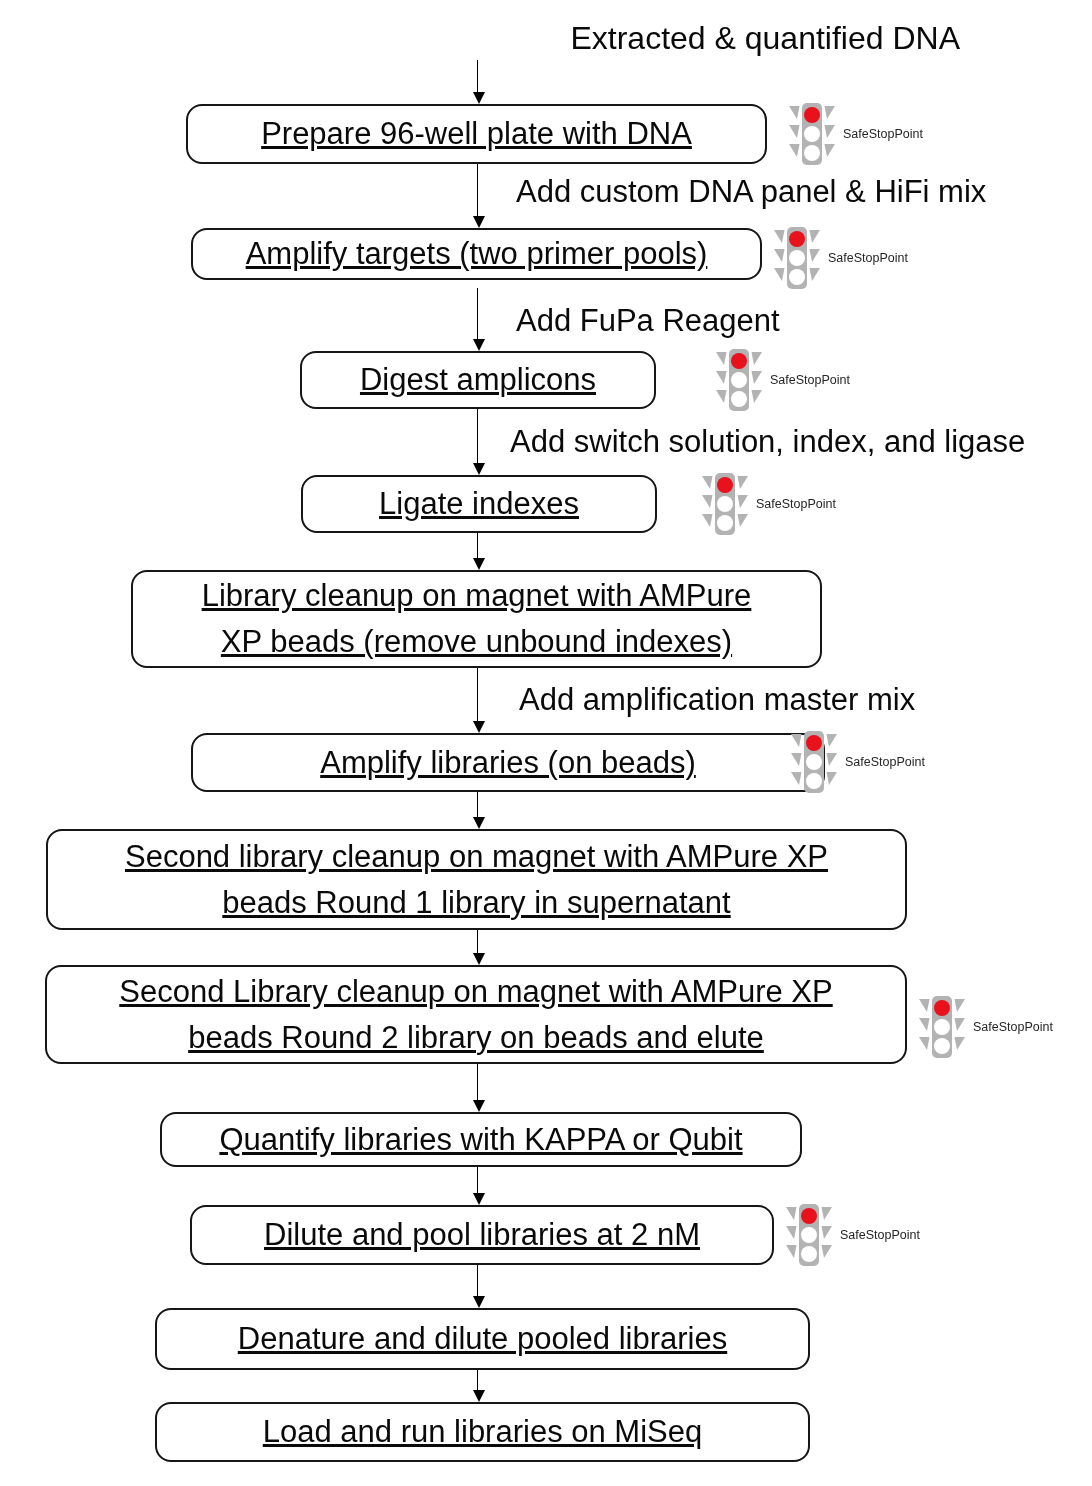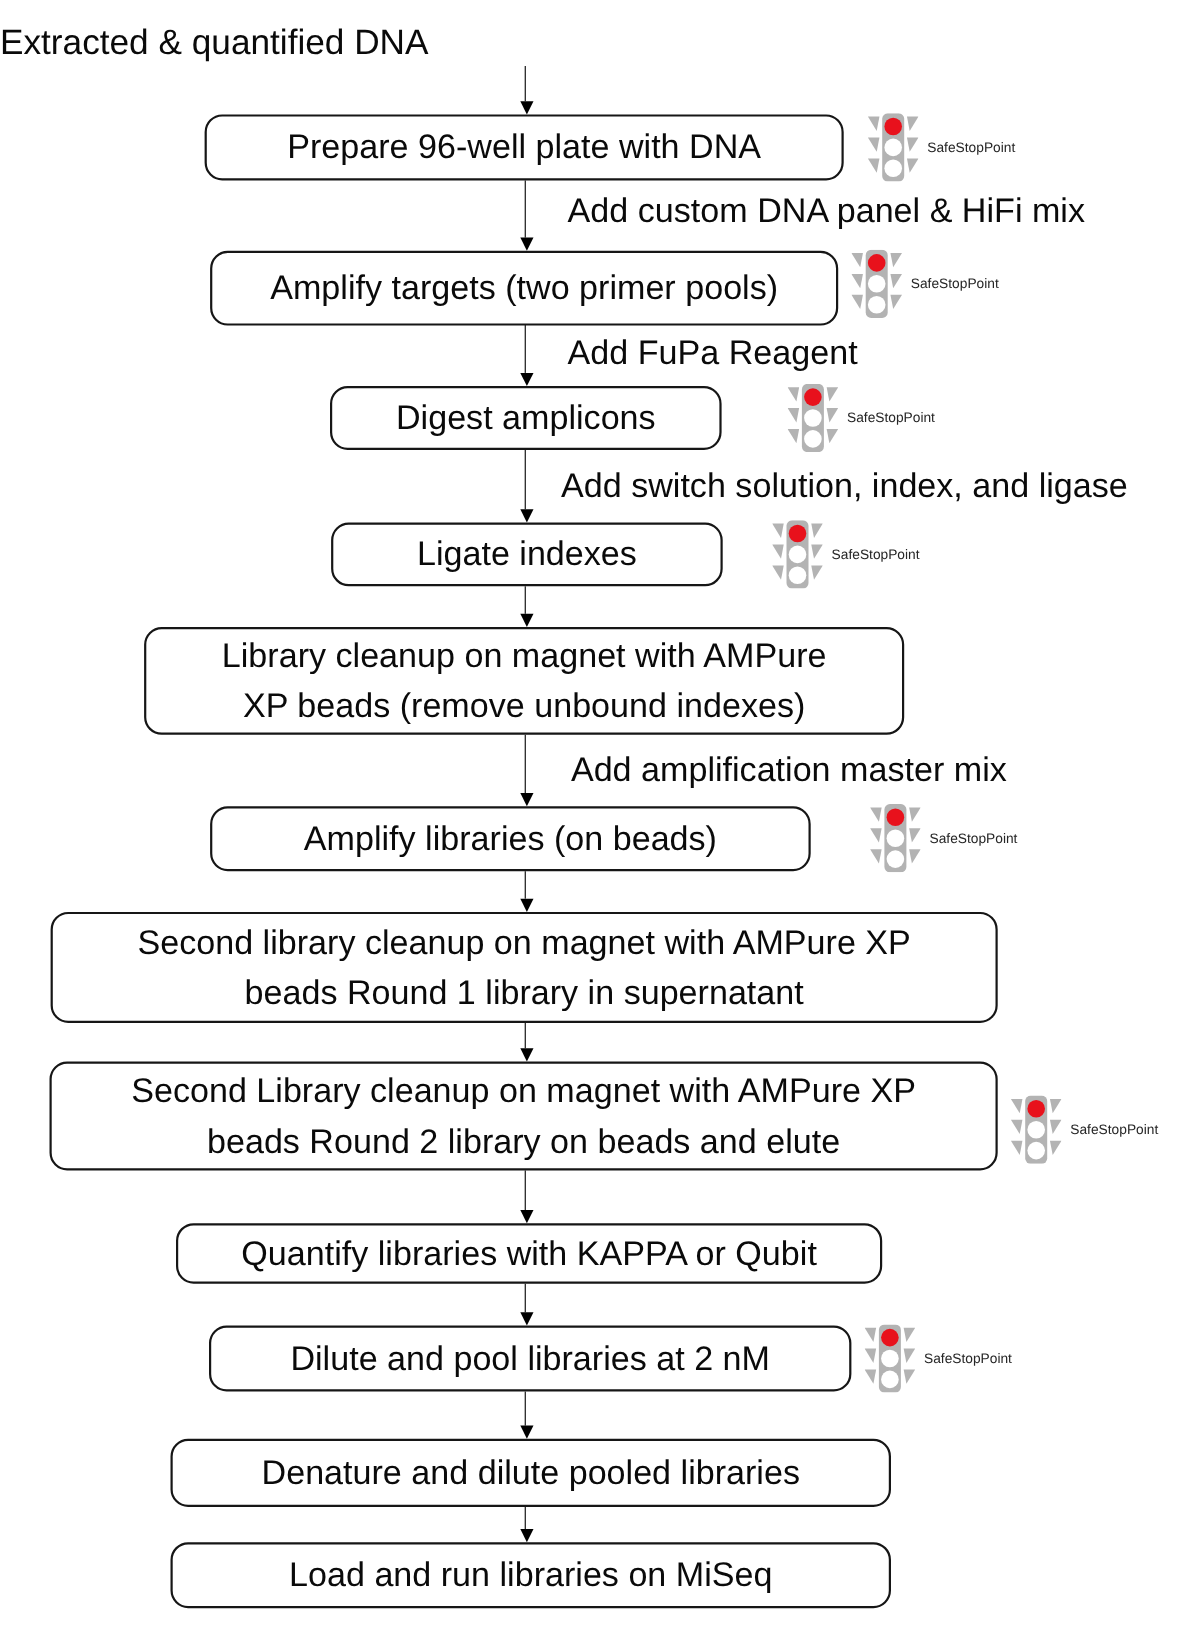--- a/index.html
+++ b/index.html
@@ -8,35 +8,35 @@
     background:#ffffff;
     font-family:"Liberation Sans", sans-serif;
     color:#000;
     position:relative;
     overflow:hidden;
   }
   #canvas{position:absolute;left:0;top:0;width:1092px;height:1486px;}
 
   .start{
     position:absolute;left:0;top:20px;width:960px;
-    text-align:left;font-size:32px;color:#0a0a0a;
+    text-align:right;font-size:32px;color:#0a0a0a;
   }
 
   .box{
     position:absolute;
     background:#ffffff;
     border:2.6px solid #161616;
     border-radius:16px;
     display:flex;flex-direction:column;
     align-items:center;justify-content:center;
     text-align:center;
     font-size:31px;line-height:1.47;color:#0a0a0a;
     box-sizing:border-box;
   }
-  .box .line{display:block;white-space:nowrap;}
+  .box .line{display:block;white-space:nowrap;text-decoration:underline;}
 
   .arrow{
     position:absolute;width:0;
     border-left:1.8px solid #000;
   }
   .arrow::after{
     content:"";position:absolute;left:-5.4px;bottom:-12px;
     width:0;height:0;
     border-left:6px solid transparent;
     border-right:6px solid transparent;
@@ -82,38 +82,38 @@
 
   <div class="edge-label" style="left:492px;top:174px">Add custom DNA panel &amp; HiFi mix</div>
   <div class="edge-label" style="left:492px;top:303px">Add FuPa Reagent</div>
   <div class="edge-label" style="left:486px;top:424px">Add switch solution, index, and ligase</div>
   <div class="edge-label" style="left:495px;top:682px">Add amplification master mix</div>
 
   <div class="box" style="left:186px;top:104px;width:581px;height:60px">
     <span class="line">Prepare 96-well plate with DNA</span>
   </div>
 
-  <div class="box" style="left:191px;top:228px;width:571px;height:68px">
+  <div class="box" style="left:191px;top:228px;width:571px;height:52px">
     <span class="line">Amplify targets (two primer pools)</span>
   </div>
 
   <div class="box" style="left:301px;top:475px;width:356px;height:58px">
     <span class="line">Ligate indexes</span>
   </div>
 
   <div class="box" style="left:300px;top:351px;width:356px;height:58px">
     <span class="line">Digest amplicons</span>
   </div>
 
   <div class="box" style="left:131px;top:570px;width:691px;height:98px">
     <span class="line">Library cleanup on magnet with AMPure</span>
     <span class="line">XP beads (remove unbound indexes)</span>
   </div>
 
-  <div class="box" style="left:191px;top:733px;width:546px;height:59px">
+  <div class="box" style="left:191px;top:733px;width:634px;height:59px">
     <span class="line">Amplify libraries (on beads)</span>
   </div>
 
   <div class="box" style="left:46px;top:829px;width:861px;height:101px">
     <span class="line">Second library cleanup on magnet with AMPure XP</span>
     <span class="line">beads Round 1 library in supernatant</span>
   </div>
 
   <div class="box" style="left:45px;top:965px;width:862px;height:99px">
     <span class="line">Second Library cleanup on magnet with AMPure XP</span>

